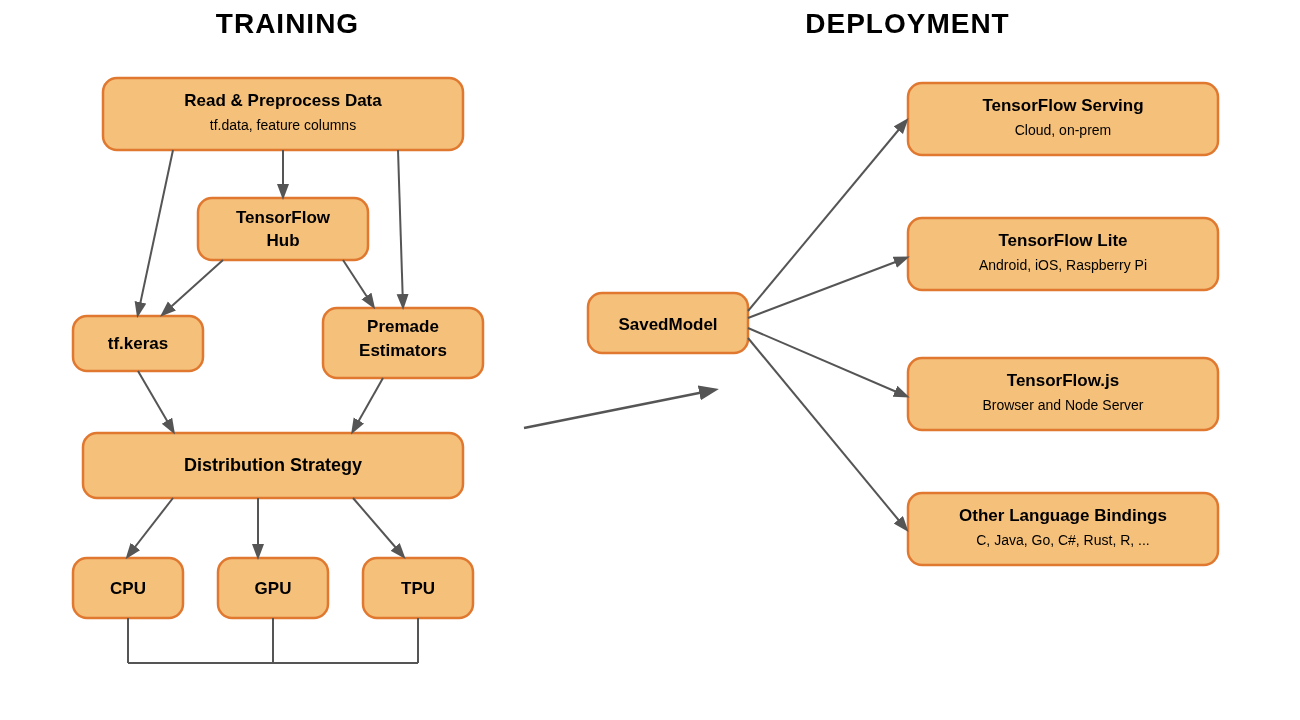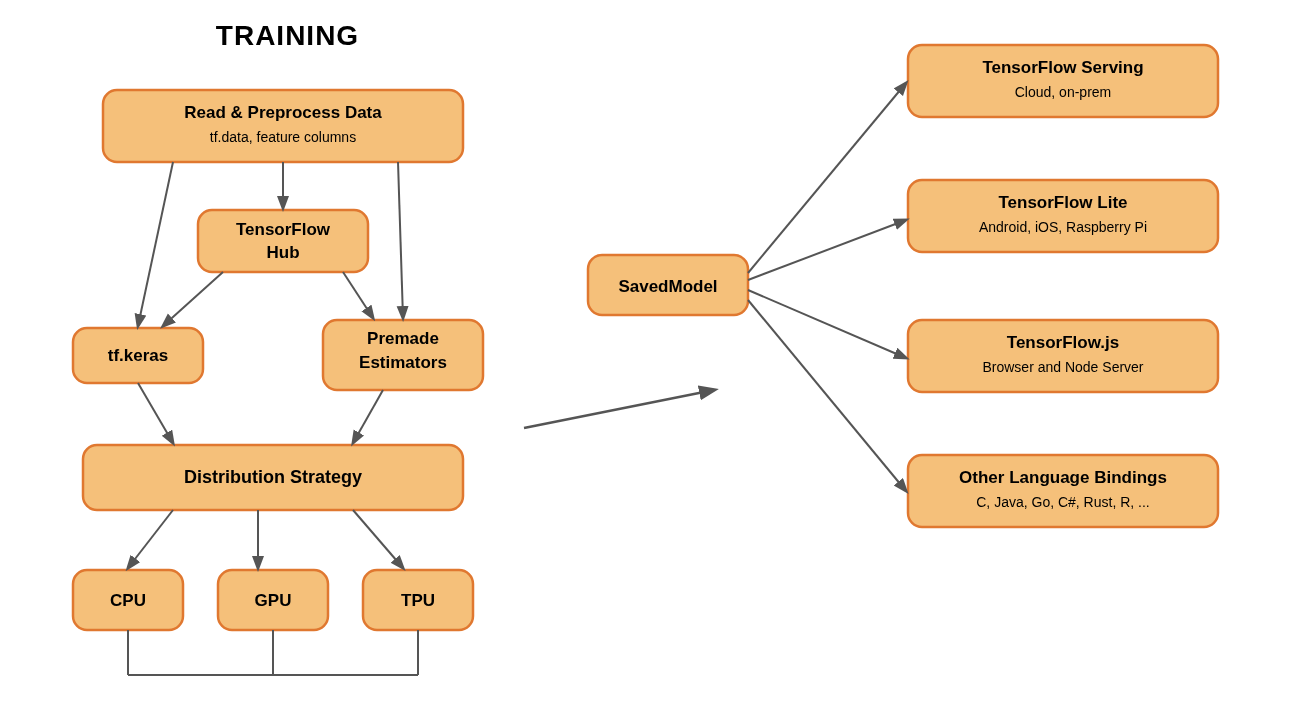--- a/index.html
+++ b/index.html
@@ -12,21 +12,21 @@
       display: flex;
       align-items: center;
       justify-content: center;
     }
     .diagram-container {
       display: flex;
       width: 1300px;
       height: 720px;
       align-items: flex-start;
       justify-content: space-around;
-      padding: 20px 30px;
+      padding: 8px 30px;
     }
 
     
     .section-title {
       font-size: 28px;
       font-weight: 900;
       text-align: center;
       margin-bottom: 18px;
       letter-spacing: 1px;
     }
@@ -124,20 +124,21 @@
 
       <line x1="230" y1="550" x2="230" y2="595" stroke="#555" stroke-width="2"></line>
 
       <line x1="375" y1="550" x2="375" y2="595" stroke="#555" stroke-width="2"></line>
 
       <line x1="85" y1="595" x2="375" y2="595" stroke="#555" stroke-width="2"></line>
     </svg>
   </div>
 
   <div class="deployment-section">
+    <div class="section-title">DEPLOYMENT</div>
     <svg class="deployment-svg" viewBox="0 0 700 570">
       <defs>
         <marker id="arrowD" markerWidth="8" markerHeight="8" refX="6" refY="3" orient="auto">
           <path d="M0,0 L0,6 L8,3 z" fill="#555"></path>
         </marker>
       </defs>
 
       <rect x="30" y="230" width="160" height="60" rx="14" ry="14" fill="#f5c07a" stroke="#e07830" stroke-width="2.5"></rect>
       <text x="110" y="267" text-anchor="middle" font-size="17" font-weight="700" font-family="Arial">SavedModel</text>
 

